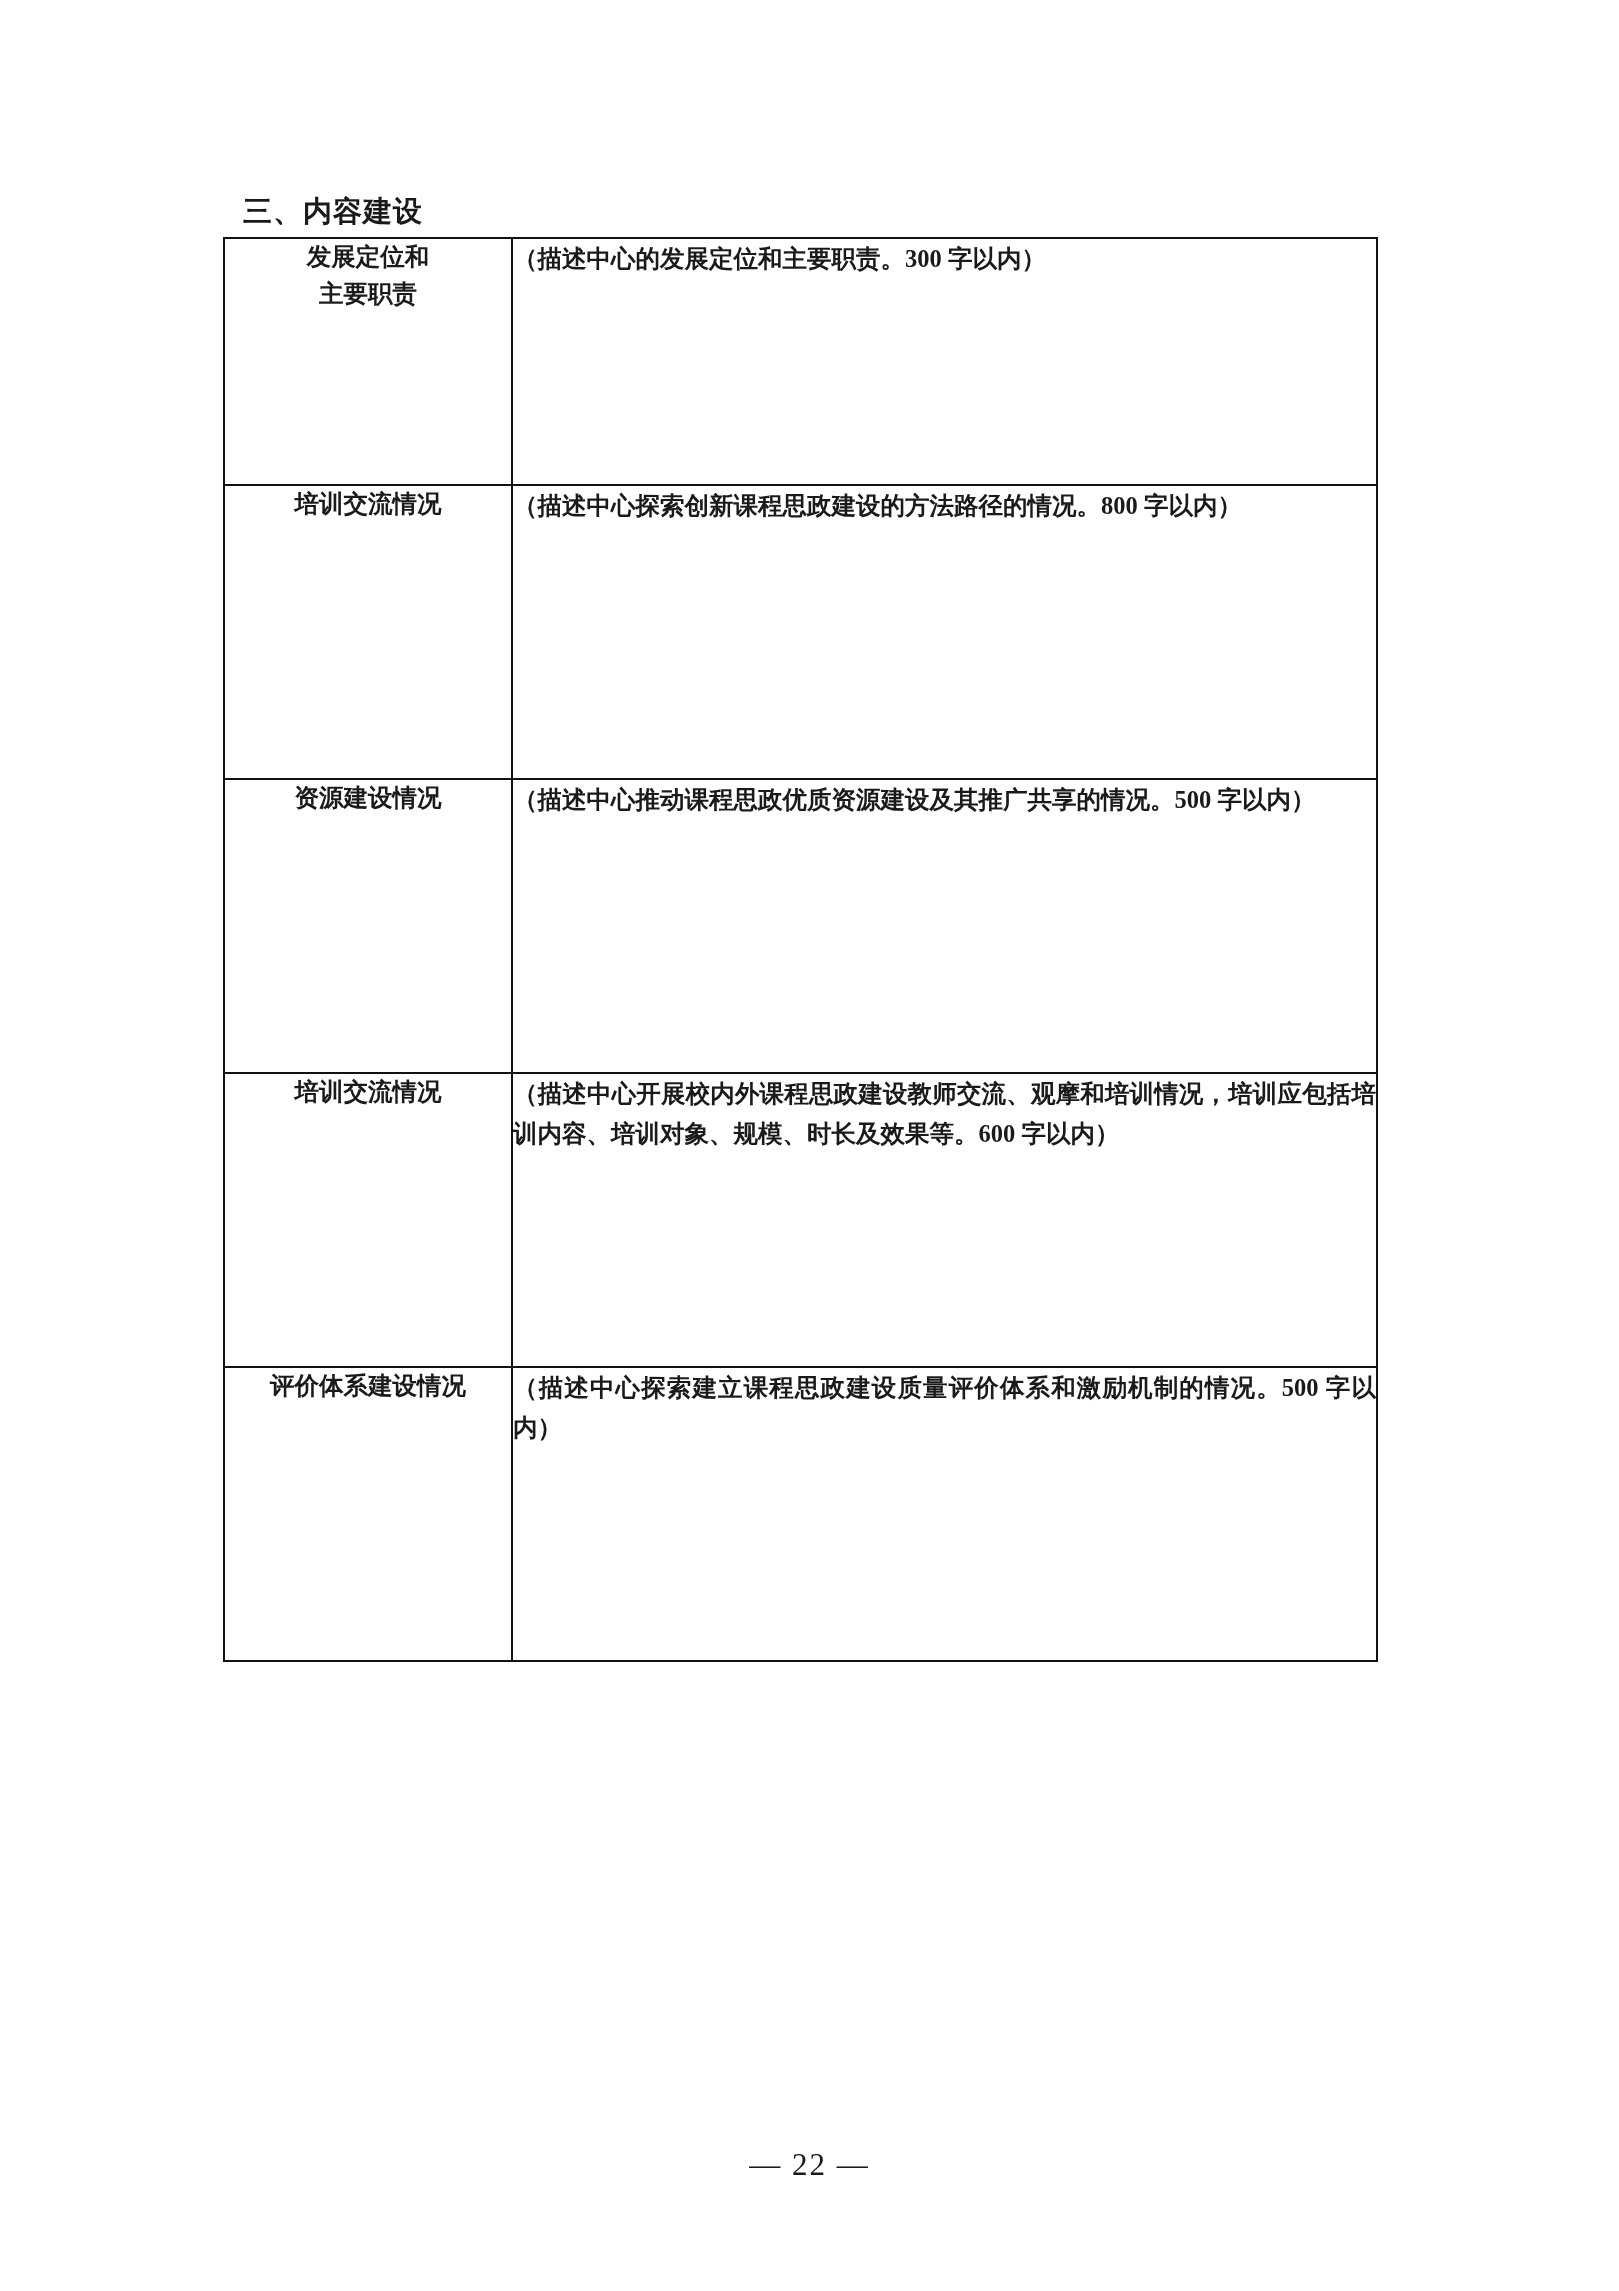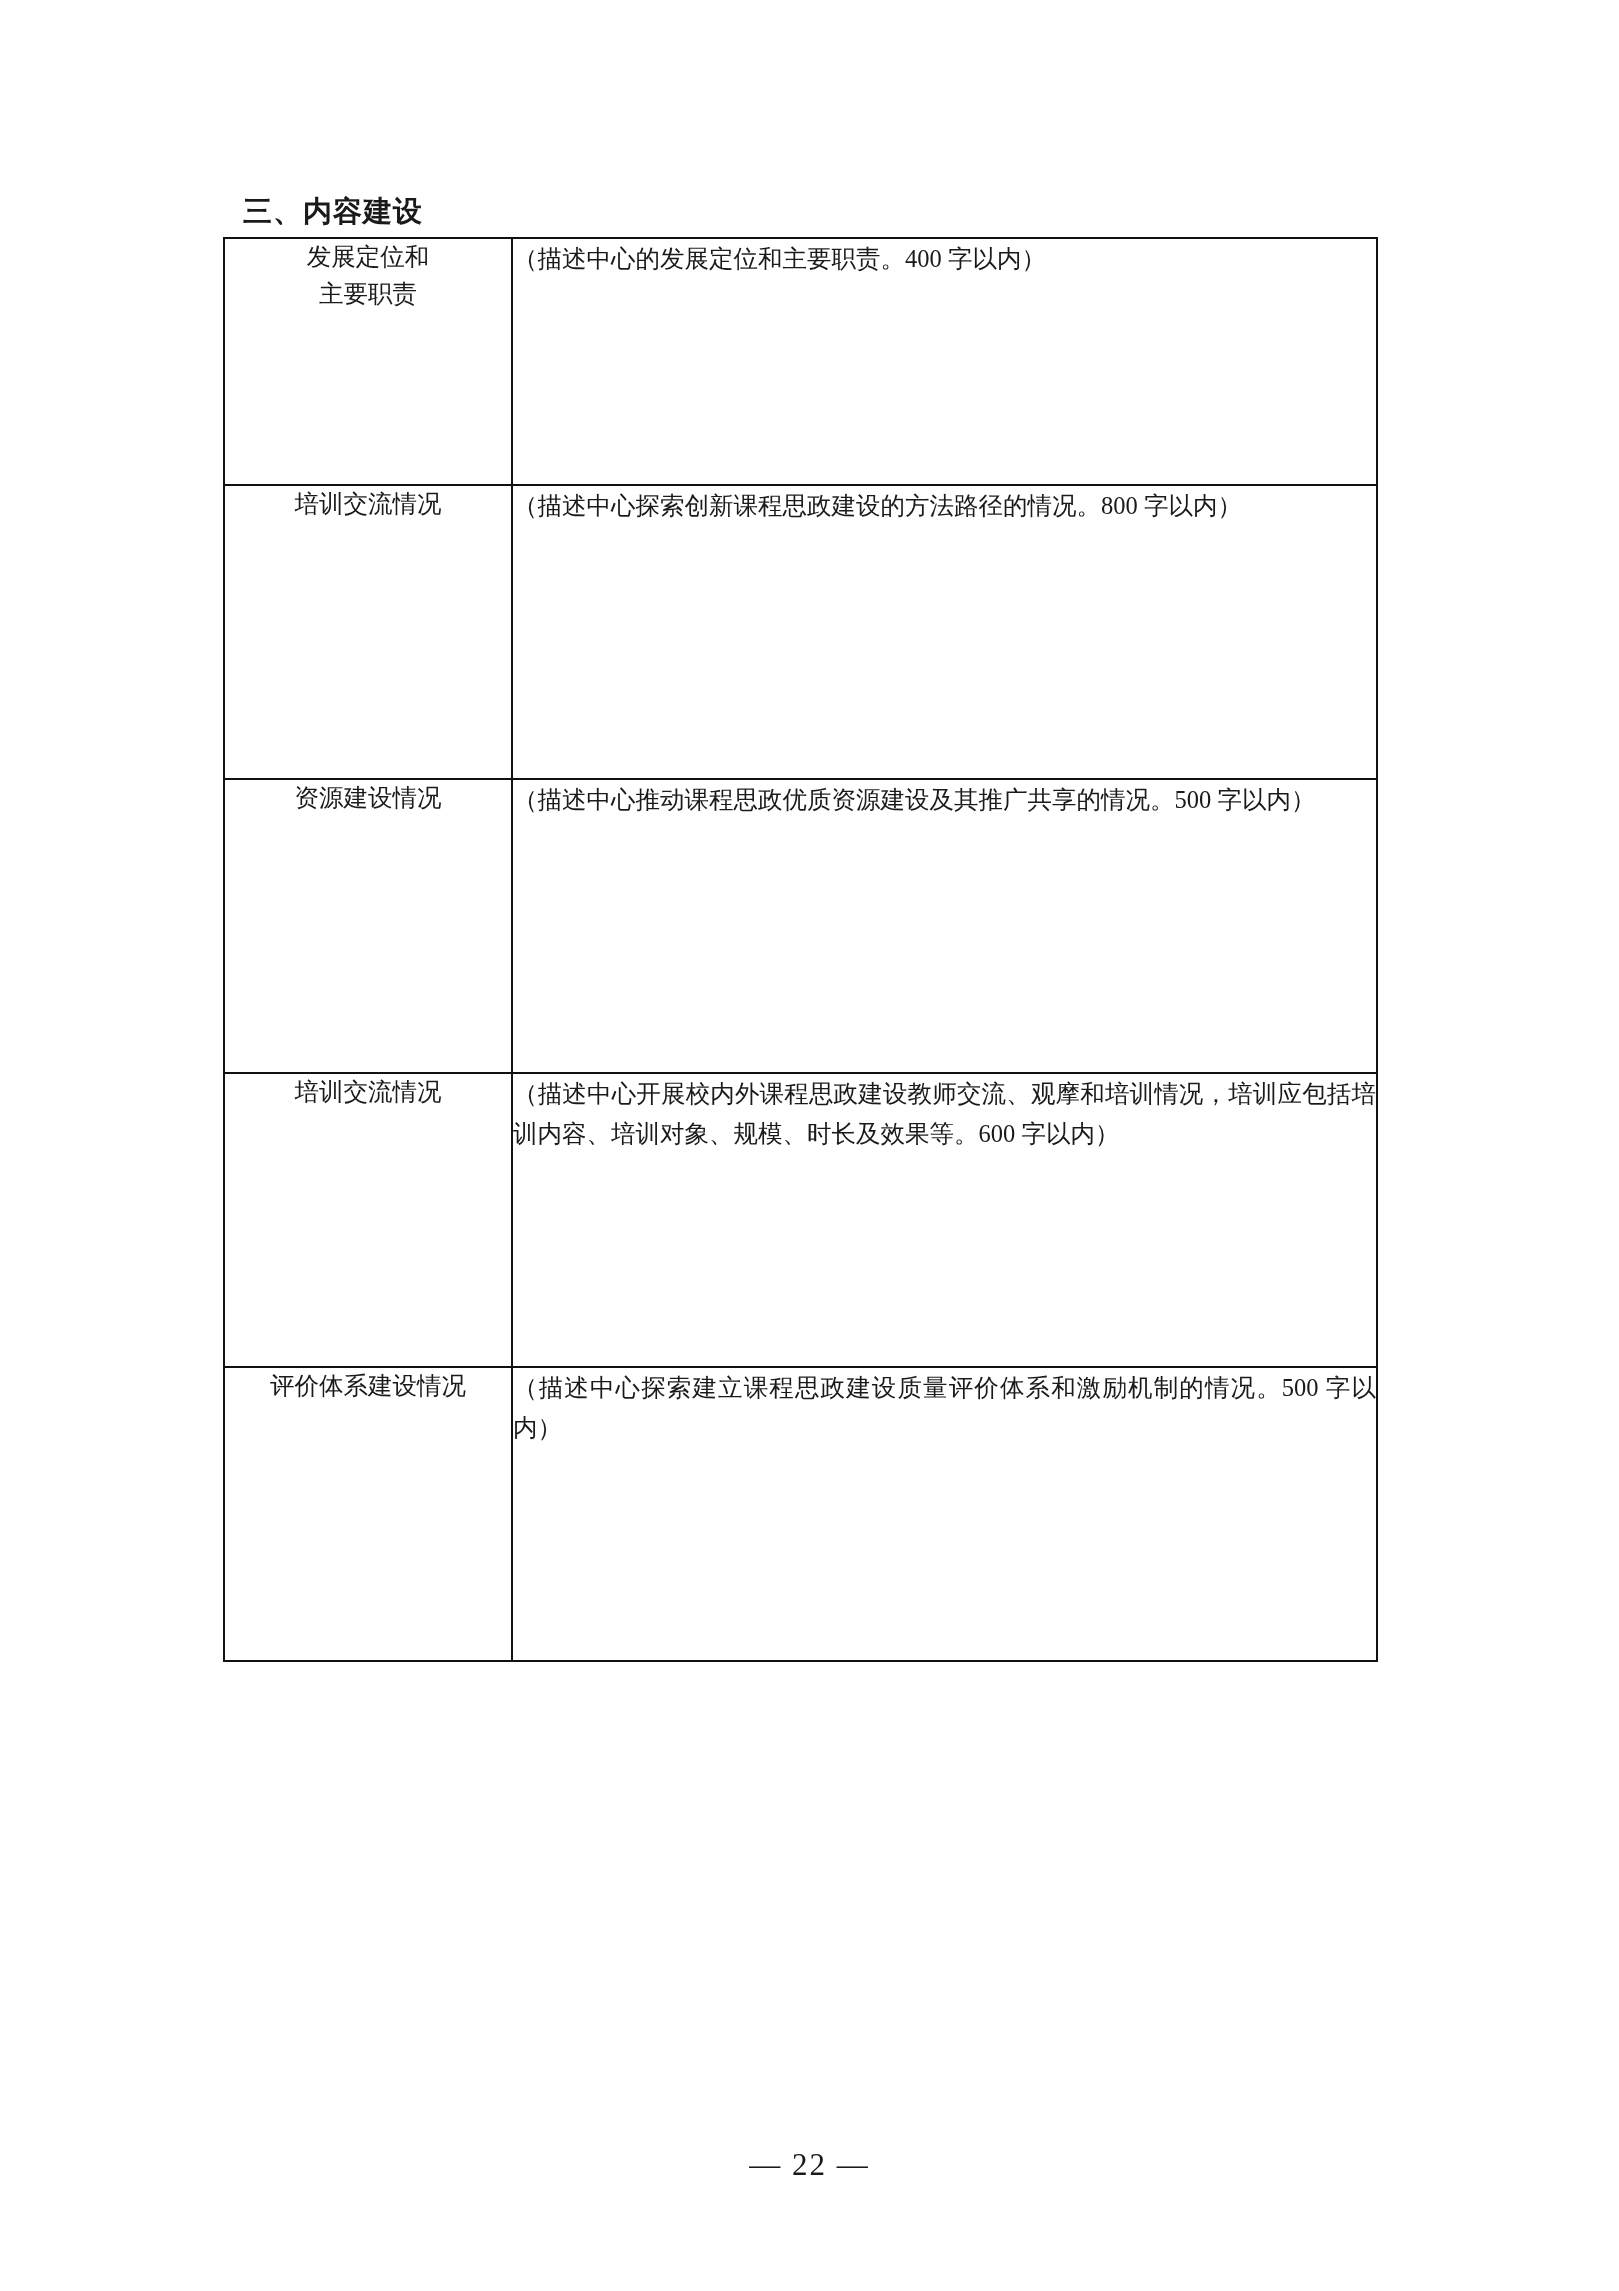--- a/index.html
+++ b/index.html
@@ -37,20 +37,21 @@
     left: 223px;
     top: 237px;
     width: 1155px;
     border-collapse: collapse;
     table-layout: fixed;
   }
   table.form td {
     border: 2px solid #111111;
     vertical-align: top;
     padding: 0;
+    font-weight: bold;
   }
   td.label-cell {
     width: 286px;
     text-align: center;
     vertical-align: middle;
     font-size: 24.5px;
     line-height: 1.5;
     font-family: "Liberation Serif", "DejaVu Serif", serif;
     padding: 7.8px 13.7px;
   }
@@ -98,21 +99,21 @@
   <table class="form">
     <tbody>
       <tr class="r1">
         <td class="label-cell">
           <span class="label-inner">
             <span>发展定位和</span>
             <span>主要职责</span>
           </span>
         </td>
         <td class="content-cell">
-          <span class="hint">（描述中心的发展定位和主要职责。400 字以内）</span>
+          <span class="hint">（描述中心的发展定位和主要职责。300 字以内）</span>
         </td>
       </tr>
 
 
       <tr class="r3">
         <td class="label-cell">
           <span class="label-inner">
             <span>培训交流情况</span>
           </span>
         </td>

